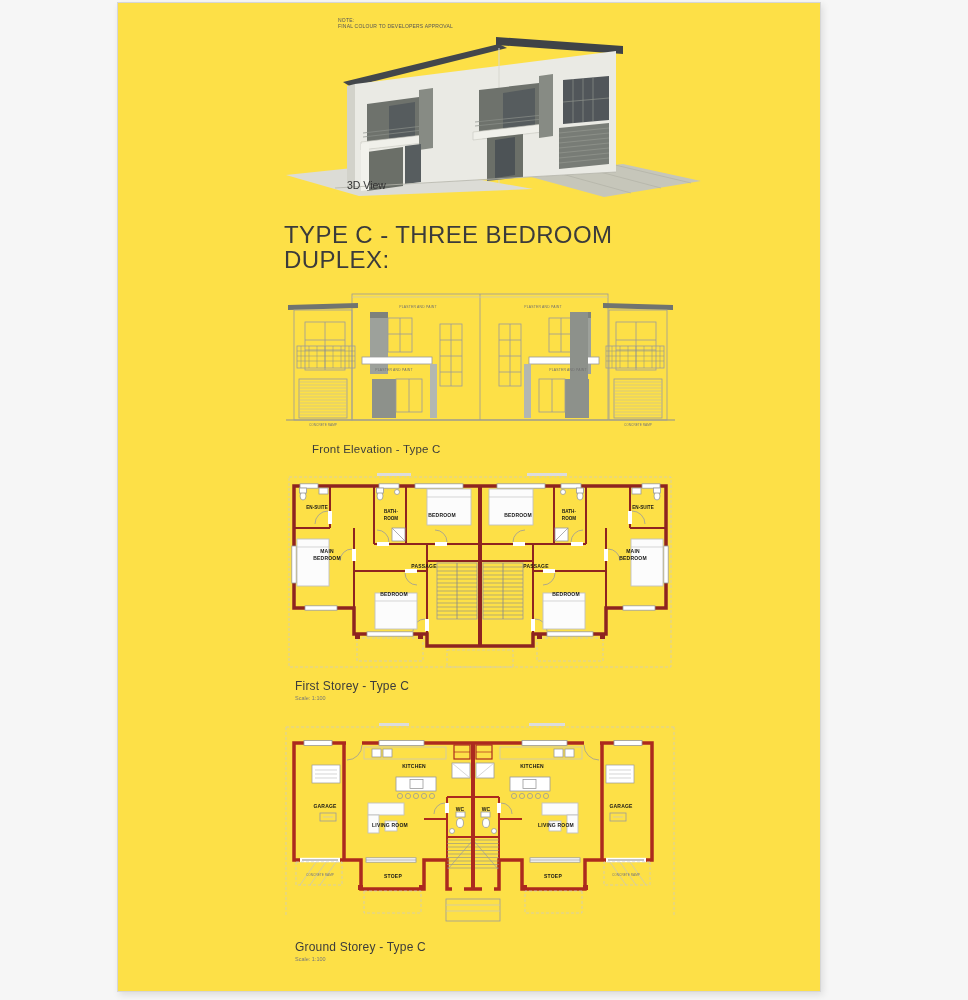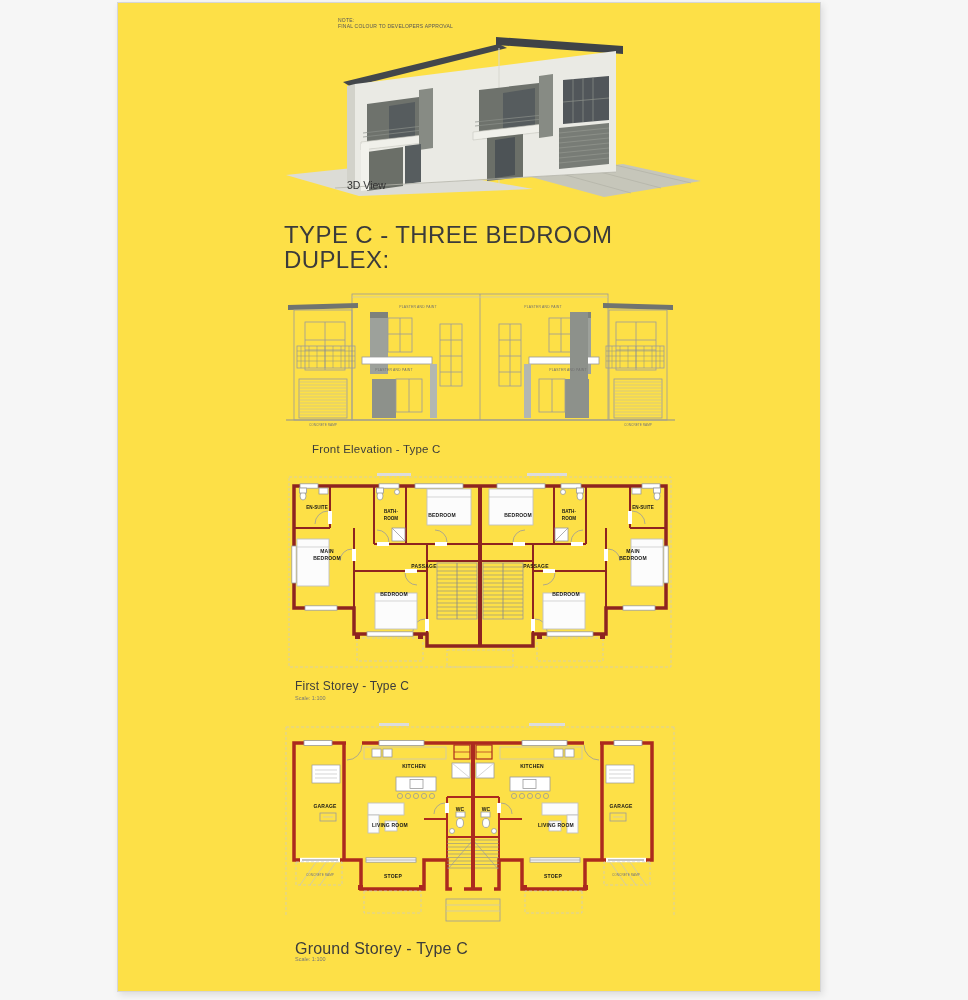--- a/index.html
+++ b/index.html
@@ -15,21 +15,21 @@
     box-shadow:2px 3px 7px rgba(0,0,0,0.10);
   }
   .abs{position:absolute;}
   .note{left:220px;top:14px;font-size:5px;color:#555;line-height:6px;letter-spacing:.2px;}
   .view3d-label{left:229px;top:176px;font-size:10.5px;color:#333;}
   .title{left:166px;top:219px;width:440px;color:#3b3b3b;font-size:24px;letter-spacing:.4px;line-height:25px;}
   .title .l2{padding-left:170px;}
   .cap{color:#3c3c3c;font-size:11.5px;letter-spacing:.2px;}
   .cap-elev{left:194px;top:440px;}
   .cap-first{left:177px;top:676px;font-size:12px;text-align:right;}
-  .cap-ground{left:177px;top:937px;font-size:16px;}
+  .cap-ground{left:177px;top:937px;font-size:12px;}
   .scale{font-size:5.5px;color:#777;}
   .scale-first{left:177px;top:692px;}
   .scale-ground{left:177px;top:953px;}
   svg text{font-family:"Liberation Sans",sans-serif;}
   .rl{font-size:5px;font-weight:bold;fill:#161616;text-anchor:middle;letter-spacing:.2px;}
   .rl2{font-size:4.6px;font-weight:bold;fill:#161616;text-anchor:middle;}
   .rs{font-size:3.2px;fill:#777;text-anchor:middle;}
   .el{font-size:3.4px;fill:#6f6f6f;text-anchor:middle;letter-spacing:.2px;}
   .w1{stroke:#8e2420;stroke-width:3.5;fill:none;}
   .w2{stroke:#8e2420;stroke-width:2;fill:none;}

